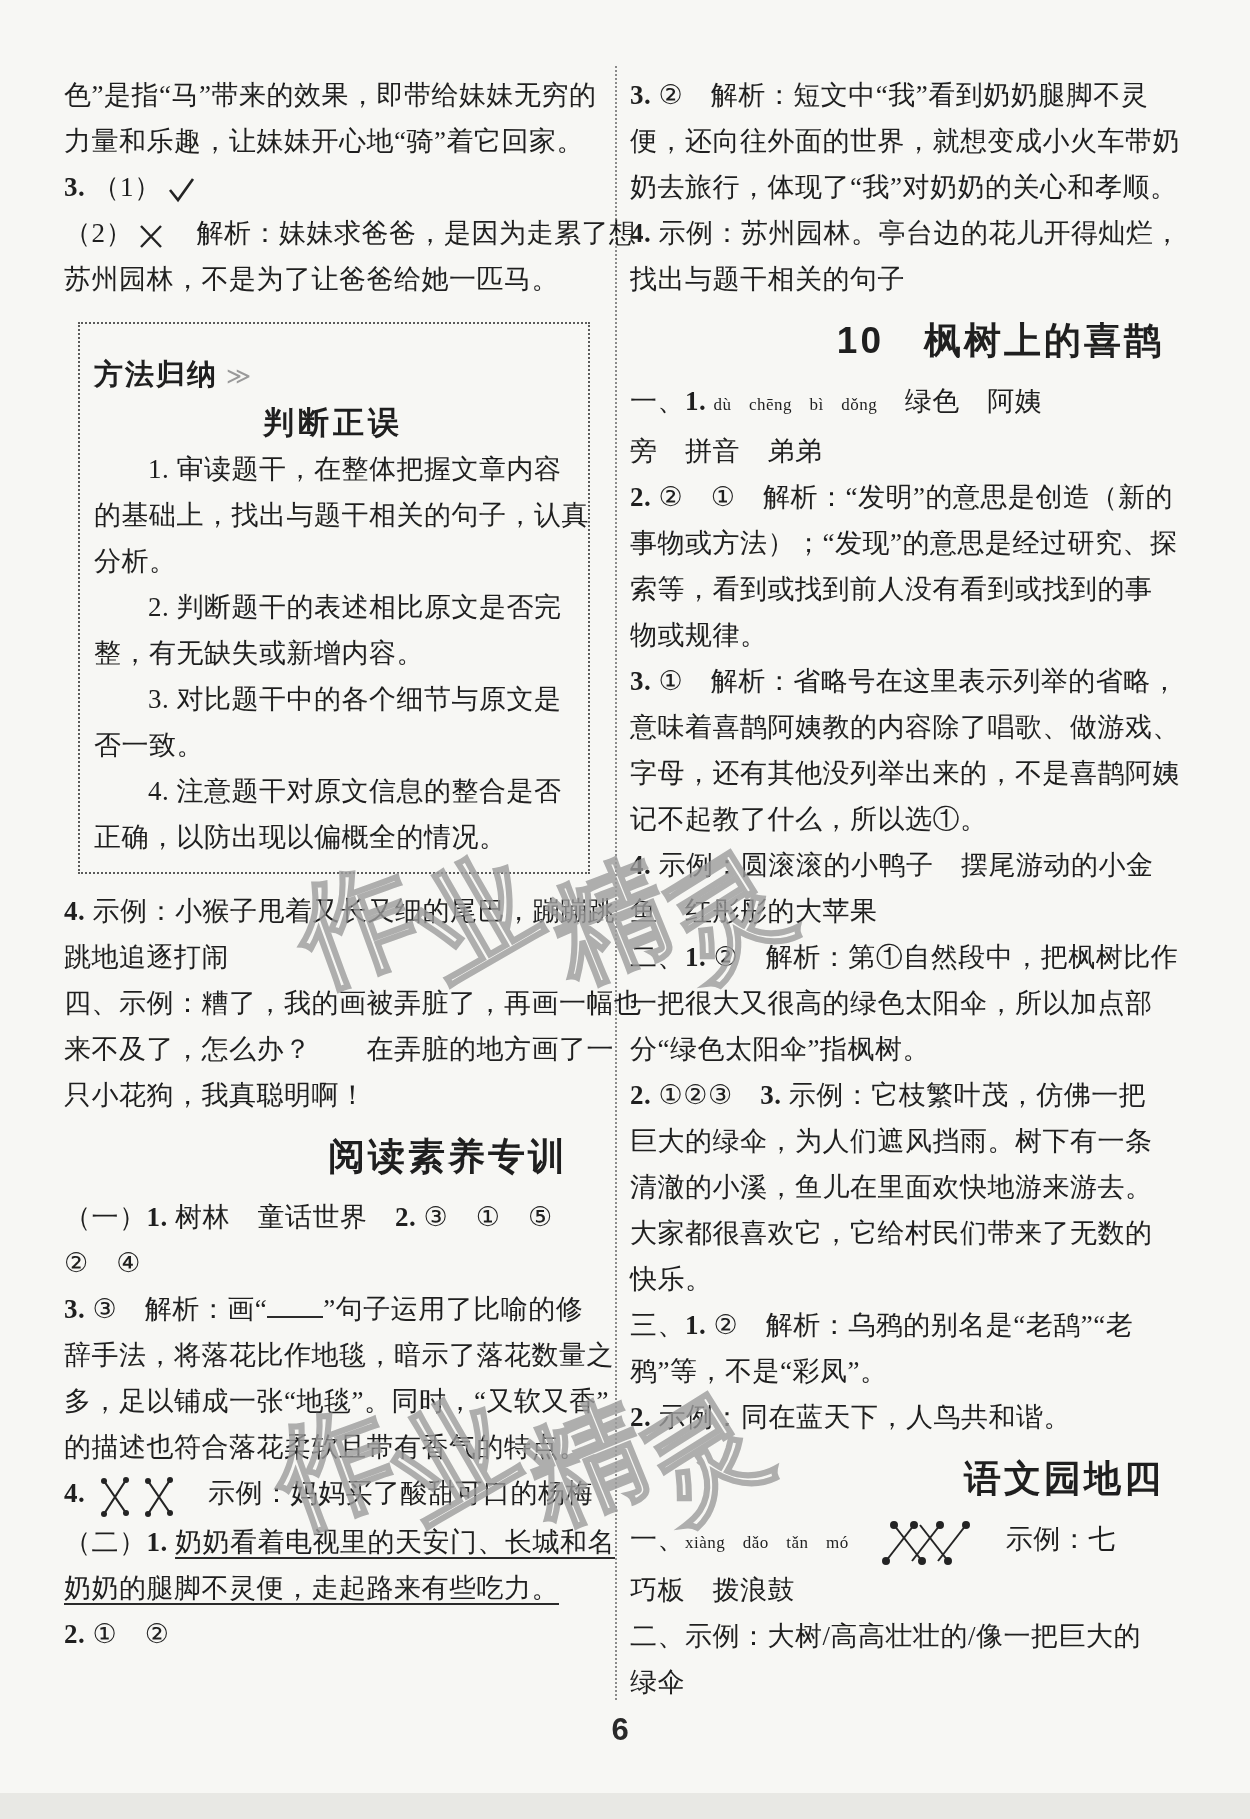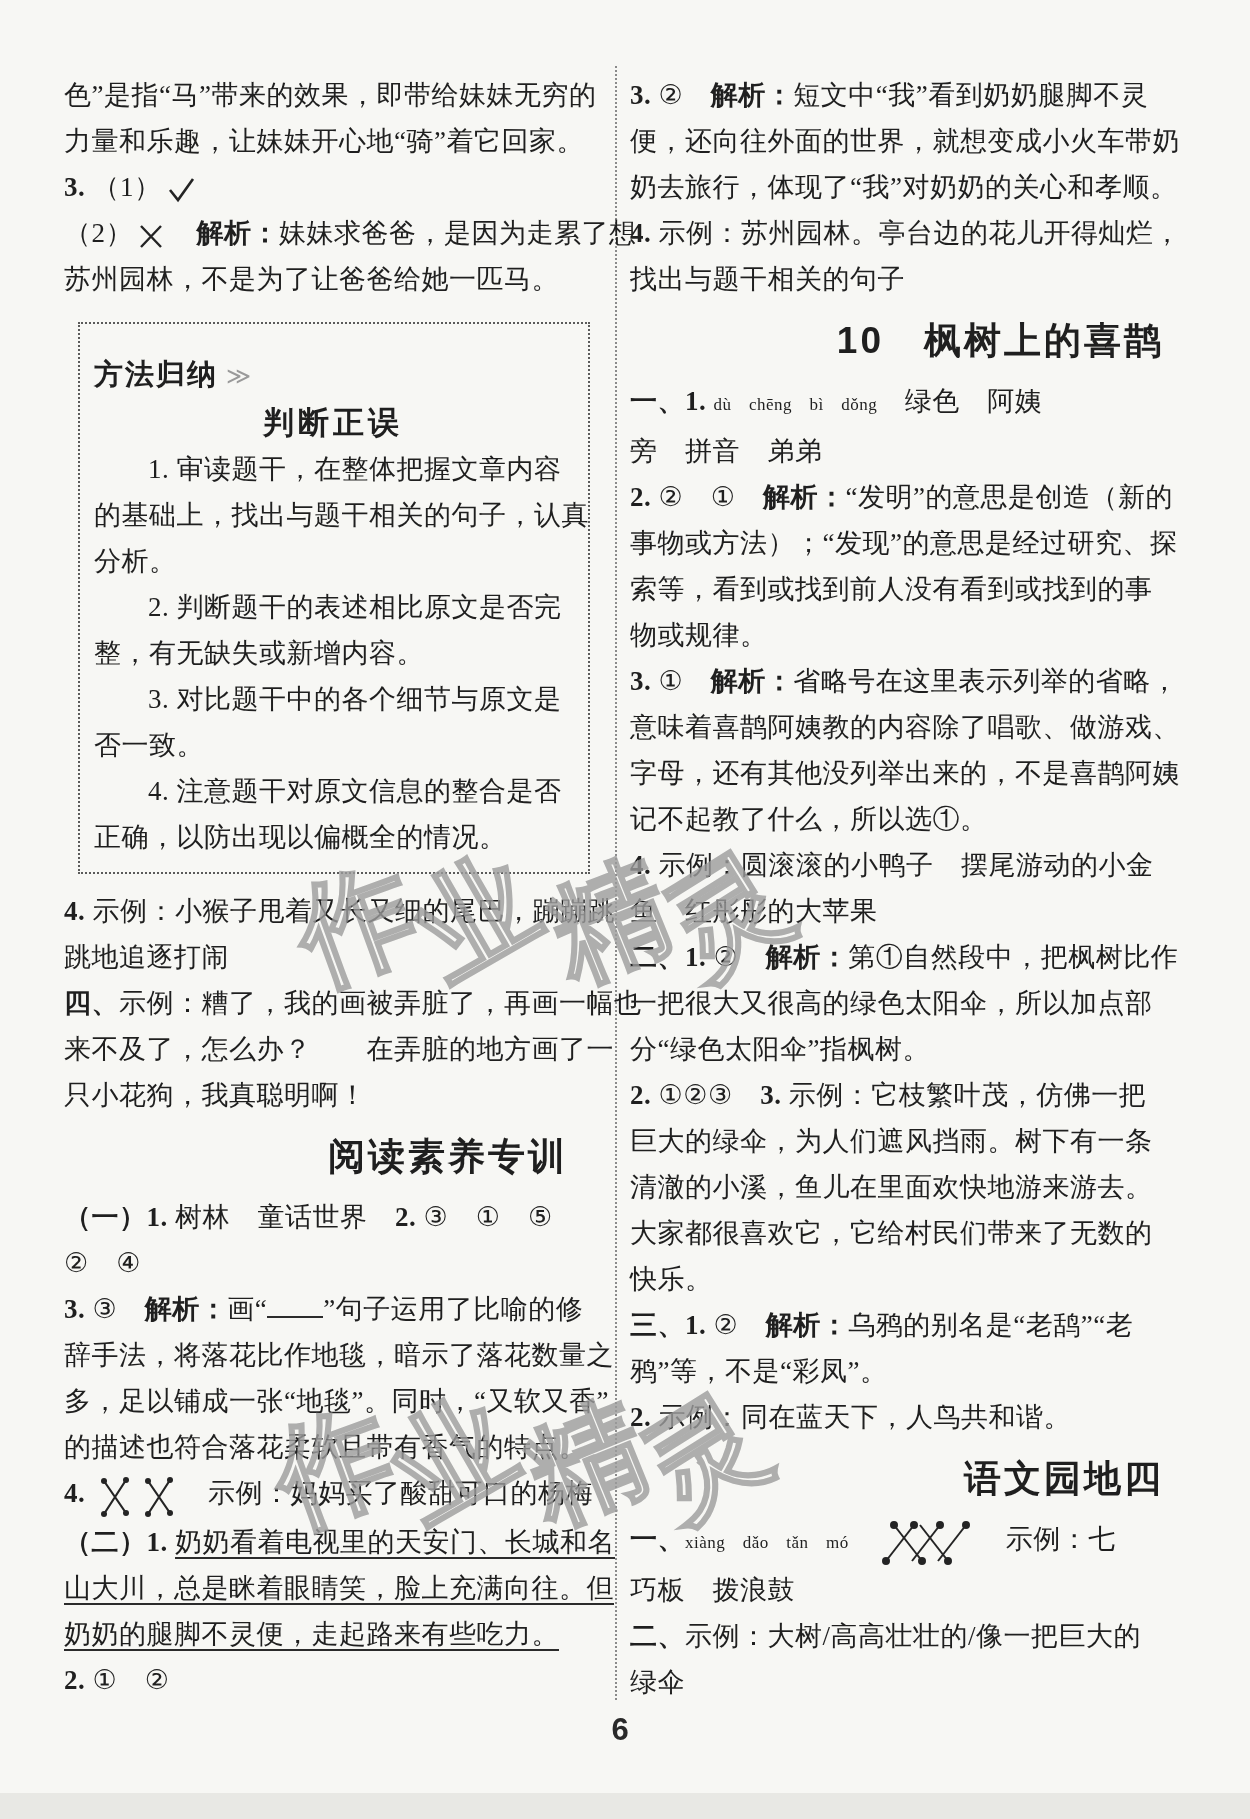--- a/index.html
+++ b/index.html
@@ -12,21 +12,21 @@
   }
   .col{position:absolute;top:72px;}
   .col-left{left:64px;width:504px;}
   .col-right{left:630px;width:534px;}
   .line{
     line-height:46px;font-size:27px;white-space:nowrap;
     letter-spacing:0.5px;
   }
   .line.ind{text-indent:2em;}
   .seg-b{font-weight:bold;}
-  .seg-h{font-weight:bold;font-family:"Liberation Sans", sans-serif;}
+  .seg-h{font-weight:normal;font-family:"Liberation Sans", sans-serif;}
   .seg-u{border-bottom:2px solid #2b2b2b;padding-bottom:0;margin-top:28px;}
   .seg-p{font-family:Liberation Serif, serif;font-size:17px;}
   .blank{display:inline-block;border-bottom:2px solid #2b2b2b;height:6px;}
   .icon{display:inline-block;vertical-align:middle;margin:0 4px;}
   .icon svg{display:block;}
   .heading{
     font-size:37px;font-weight:bold;line-height:54px;margin:12px 0 10px;
     text-align:right;font-family:"Liberation Sans", sans-serif;
     letter-spacing:3px;white-space:nowrap;
   }
@@ -116,21 +116,20 @@
             <circle cx="29" cy="7" r="3" fill="#242424"></circle>
             <circle cx="7" cy="41" r="3" fill="#242424"></circle>
           </svg></span><span class="icon"><svg width="36" height="46" viewBox="0 0 36 46">
             <path d="M7 8 L29 40 M29 7 L7 41" fill="none" stroke="#242424" stroke-width="2.2"></path>
             <circle cx="7" cy="8" r="3" fill="#242424"></circle>
             <circle cx="29" cy="40" r="3" fill="#242424"></circle>
             <circle cx="29" cy="7" r="3" fill="#242424"></circle>
             <circle cx="7" cy="41" r="3" fill="#242424"></circle>
           </svg></span><span class="">　示例：妈妈买了酸甜可口的杨梅</span></div>
       <div class="line"><span class="seg-h">（二）</span><span class="seg-b">1. </span><span class="seg-u">奶奶看着电视里的天安门、长城和名</span></div>
-      <div class="line"><span class="seg-u">山大川，总是眯着眼睛笑，脸上充满向往。但</span></div>
       <div class="line"><span class="seg-u">奶奶的腿脚不灵便，走起路来有些吃力。</span></div>
       <div class="line"><span class="seg-b">2. </span><span class="">①　②</span></div>
     </div>
   <div class="col col-right" id="col-right">
       <div class="line"><span class="seg-b">3. </span><span class="">②　</span><span class="seg-h">解析：</span><span class="">短文中“我”看到奶奶腿脚不灵</span></div>
       <div class="line"><span class="">便，还向往外面的世界，就想变成小火车带奶</span></div>
       <div class="line"><span class="">奶去旅行，体现了“我”对奶奶的关心和孝顺。</span></div>
       <div class="line"><span class="seg-b">4. </span><span class="">示例：苏州园林。亭台边的花儿开得灿烂，</span></div>
       <div class="line"><span class="">找出与题干相关的句子</span></div>
       <div class="heading">10　枫树上的喜鹊</div>

